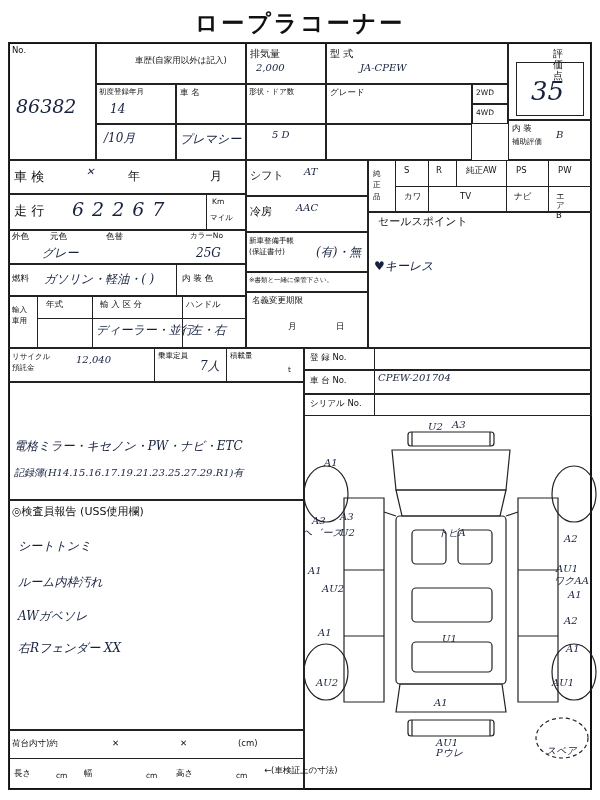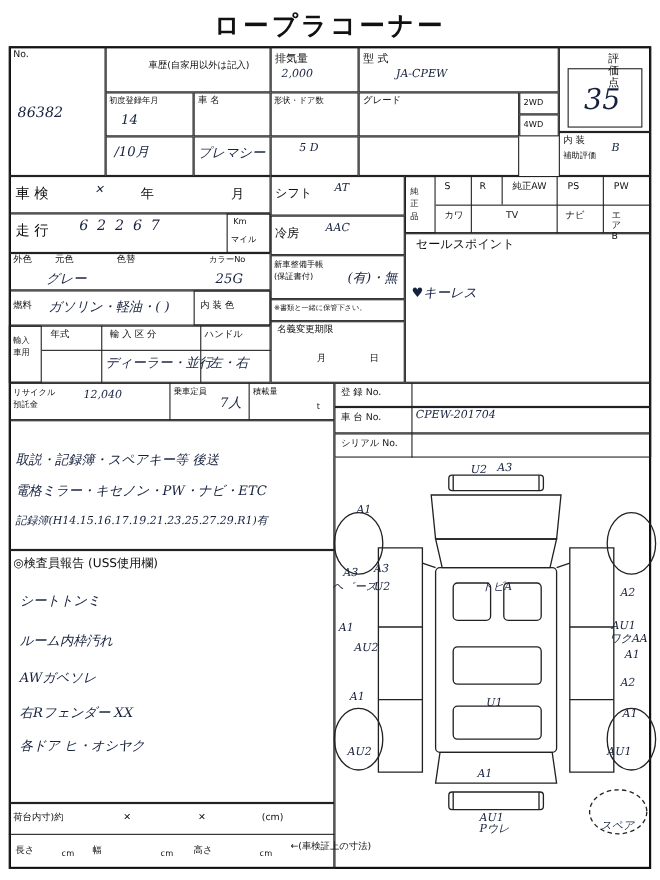--- a/index.html
+++ b/index.html
@@ -14,21 +14,21 @@
   .title{
     position:absolute;left:0;top:8px;width:600px;text-align:center;
     font-size:23px;font-weight:bold;letter-spacing:3px;
     font-family:"DejaVu Sans", sans-serif;
   }
   .box{position:absolute;border:1px solid #222;box-sizing:border-box;}
   .lbl{position:absolute;font-size:10px;line-height:1.1;}
   .lbl.sm{font-size:8.5px;}
   .lbl.xs{font-size:7.5px;}
   .val{position:absolute;font-family:"DejaVu Serif",serif;font-style:italic;color:#16213e;}
-  .big{font-size:13px;}
+  .big{font-size:19px;}
   .med{font-size:10px;}
   .sml{font-size:12px;}
   .xsml{font-size:10px;}
   .line{position:absolute;background:#222;}
   .hline{height:1px;}
   .vline{width:1px;}
   svg{display:block;}
   .diag{position:absolute;left:300px;top:420px;width:298px;height:340px;}
 </style>
 </head>
@@ -192,31 +192,29 @@
   <div class="box" style="left:304px;top:348px;width:288px;height:22px;"></div>
   <div class="lbl sm" style="left:310px;top:353px;">登 録 No.</div>
   <div class="box" style="left:304px;top:370px;width:288px;height:24px;"></div>
   <div class="lbl sm" style="left:310px;top:376px;">車 台 No.</div>
   <div class="val med" style="left:378px;top:372px;">CPEW-201704</div>
   <div class="box" style="left:304px;top:394px;width:288px;height:22px;"></div>
   <div class="lbl sm" style="left:310px;top:399px;">シリアル No.</div>
   <div class="line vline" style="left:374px;top:348px;height:68px;"></div>
 
   <div class="box" style="left:8px;top:382px;width:296px;height:118px;"></div>
-  <div class="val sml" style="left:14px;top:410px;">取説・記録簿・スペアキー等 後送</div>
   <div class="val sml" style="left:14px;top:438px;text-align:center;">電格ミラー・キセノン・PW・ナビ・ETC</div>
   <div class="val xsml" style="left:14px;top:466px;">記録簿(H14.15.16.17.19.21.23.25.27.29.R1)有</div>
 
   <div class="box" style="left:8px;top:500px;width:296px;height:230px;"></div>
   <div class="lbl" style="left:12px;top:506px;font-size:11px;">◎検査員報告 (USS使用欄)</div>
   <div class="val sml" style="left:18px;top:538px;">シートトンミ</div>
   <div class="val sml" style="left:18px;top:574px;">ルーム内枠汚れ</div>
   <div class="val sml" style="left:18px;top:608px;">AWガベソレ</div>
   <div class="val sml" style="left:18px;top:640px;">右Rフェンダー XX</div>
-  <div class="val sml" style="left:18px;top:670px;">各ドア ヒ・オシヤク</div>
 
   <div class="box" style="left:8px;top:730px;width:296px;height:60px;"></div>
   <div class="line hline" style="left:8px;top:758px;width:296px;"></div>
   <div class="lbl sm" style="left:12px;top:739px;">荷台内寸)約</div>
   <div class="lbl sm" style="left:112px;top:739px;">✕</div>
   <div class="lbl sm" style="left:180px;top:739px;">✕</div>
   <div class="lbl sm" style="left:238px;top:739px;">(cm)</div>
   <div class="lbl sm" style="left:14px;top:769px;">長さ</div>
   <div class="lbl xs" style="left:56px;top:772px;">cm</div>
   <div class="lbl sm" style="left:84px;top:769px;">幅</div>

